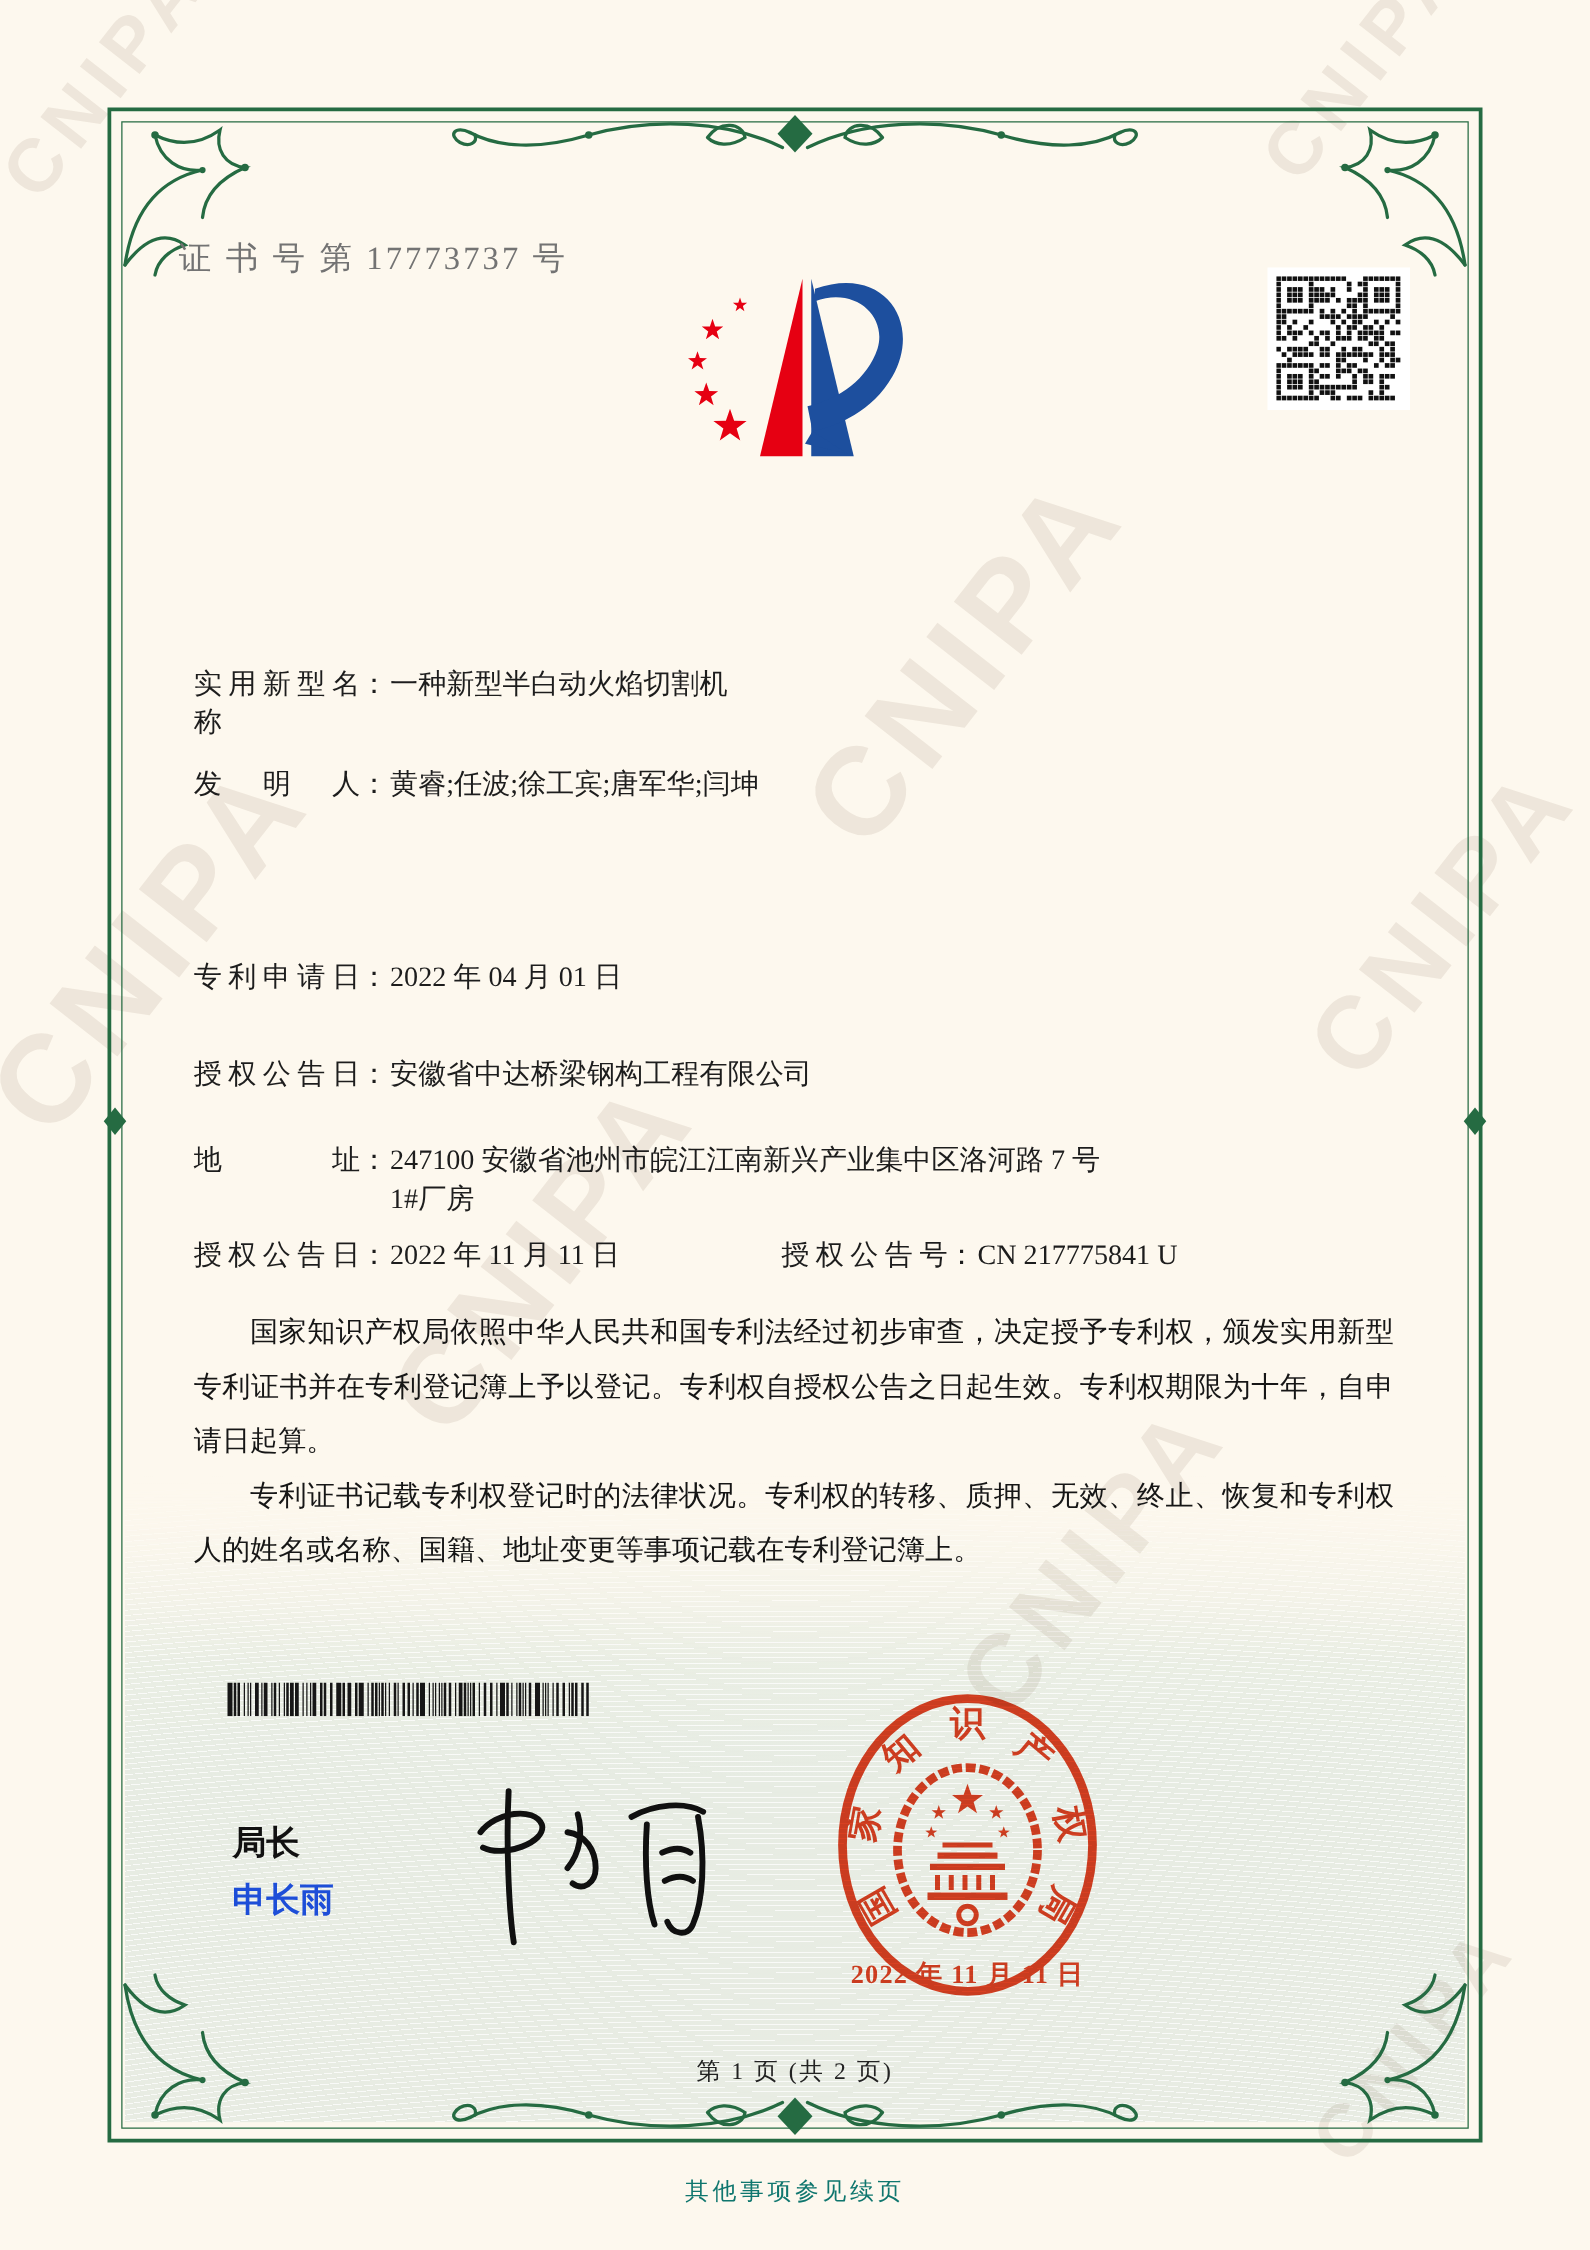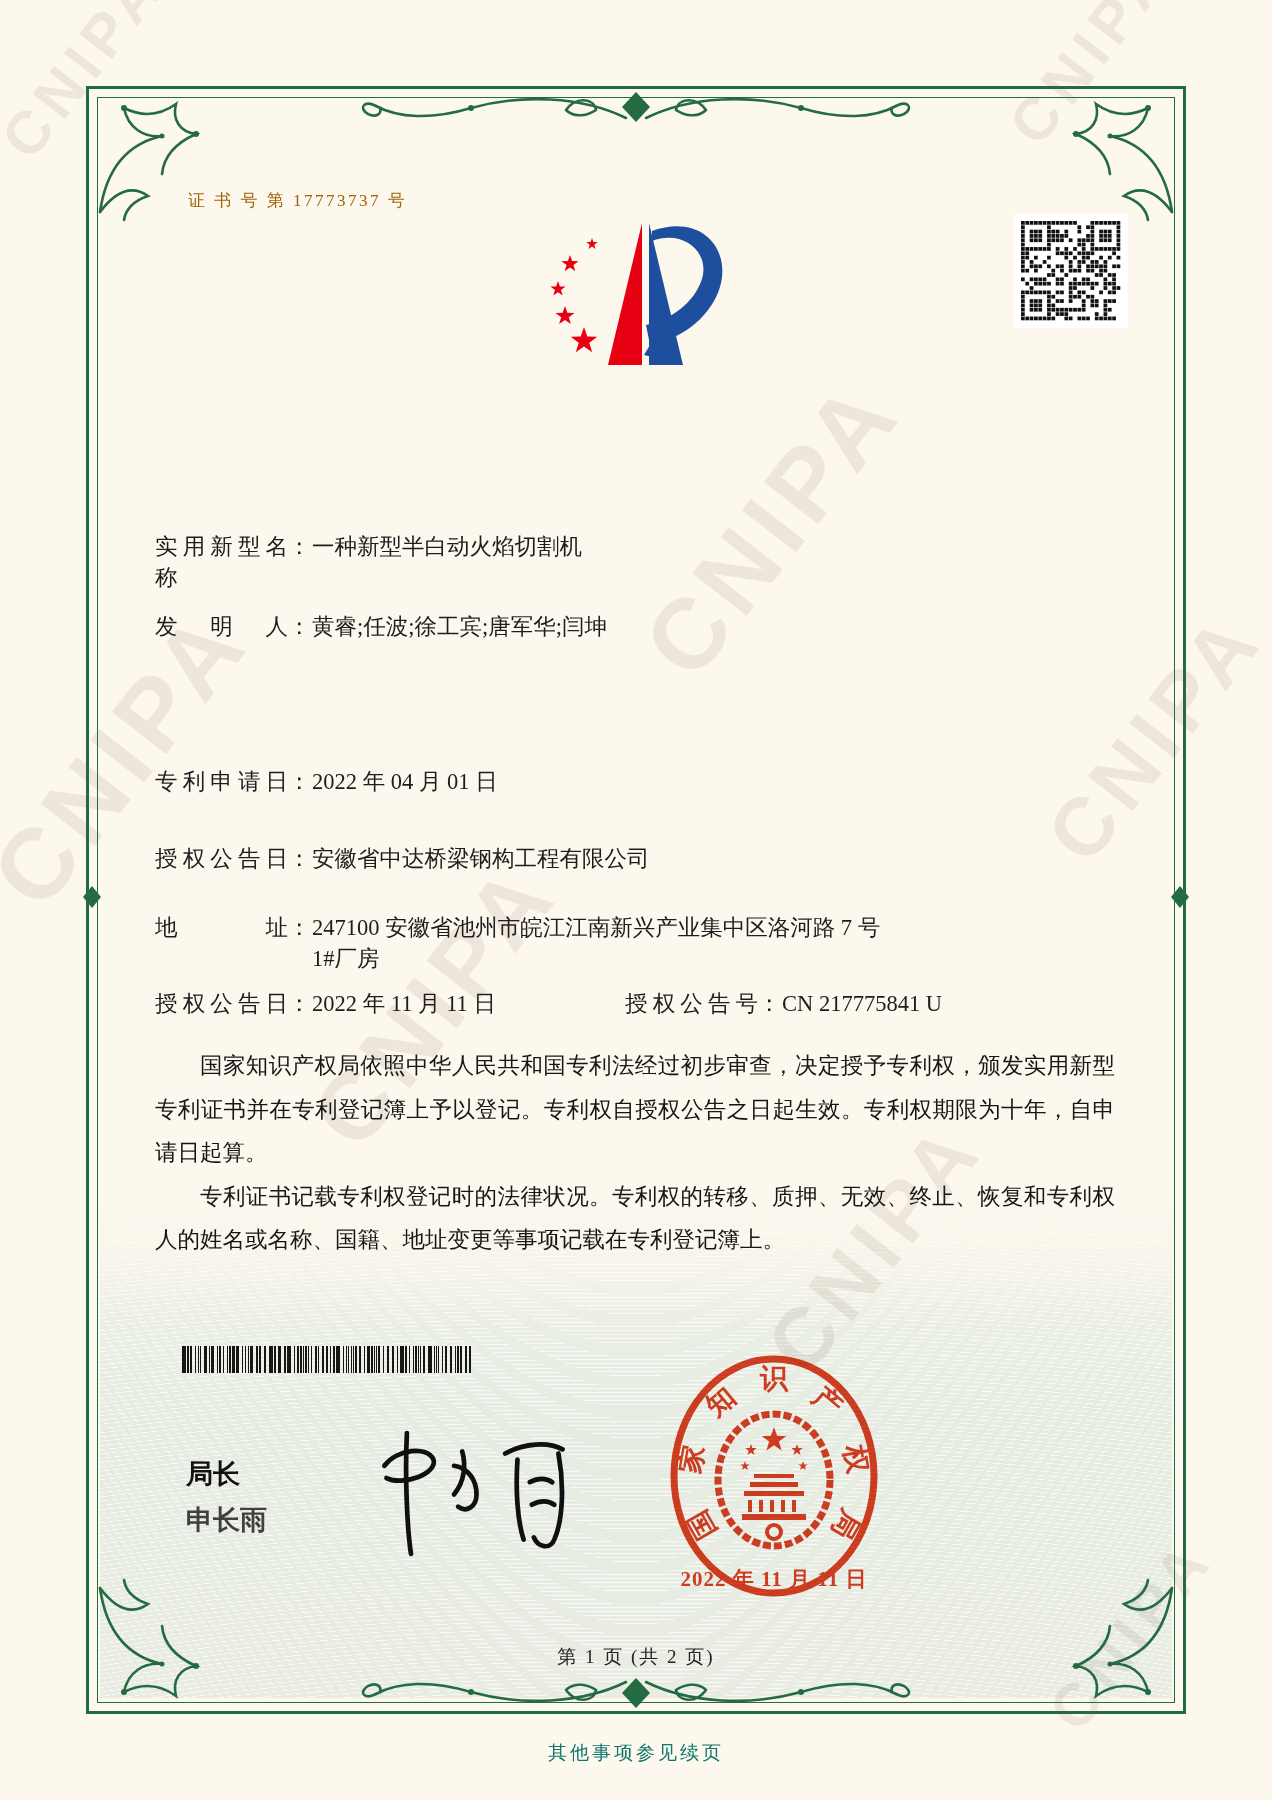--- a/index.html
+++ b/index.html
@@ -16,38 +16,38 @@
 
 .wm{position:absolute;font-family:"Liberation Sans","DejaVu Sans",sans-serif;font-weight:700;
   color:rgba(130,105,85,.12);transform:rotate(-52deg);letter-spacing:8px;white-space:nowrap;user-select:none;}
 
 .frame-a{position:absolute;inset:86px;border:3.5px solid var(--green);pointer-events:none;}
 .frame-b{position:absolute;inset:97px;border:1.2px solid var(--green);pointer-events:none;}
 .overlay{position:absolute;inset:0;width:1272px;height:1800px;pointer-events:none;}
 .gs{stroke:var(--green);fill:none;stroke-width:2.6;stroke-linecap:round;}
 .gf{fill:var(--green);}
 
-.certno{position:absolute;left:143px;top:189px;font-size:17px;letter-spacing:2.5px;color:#a16207;margin-left:45px;}
+.certno{position:absolute;left:143px;top:189px;font-size:26px;letter-spacing:2.5px;color:#737373;}
 .logo{position:absolute;left:546px;top:218px;width:180px;height:152px;}
 .qr{position:absolute;left:1014px;top:214px;width:100px;height:100px;background:#fff;padding:7px;}
 .title{position:absolute;left:0;top:378px;width:100%;margin:0;text-align:center;
   font-size:48px;font-weight:700;letter-spacing:11px;text-indent:11px;color:#141414;}
 
 .frow{position:absolute;left:155px;font-size:22.5px;white-space:nowrap;color:#1d1d1d;}
 .flabel{display:inline-block;width:133px;text-align:justify;text-align-last:justify;white-space:normal;vertical-align:top;}
 .fcolon{display:inline-block;width:24px;}
 .addr2{padding-left:157px;}
 .gp2{position:absolute;left:470px;top:0;white-space:nowrap;}
 
 .paras{position:absolute;left:155px;right:157px;top:1044px;}
 .paras p{margin:0;text-indent:2em;font-size:22.5px;line-height:43.5px;text-align:justify;color:#161616;}
 
 .barcode{position:absolute;left:178px;top:1346px;width:300px;height:27px;}
 .signer-title{position:absolute;left:186px;top:1456px;font:600 27px "Liberation Sans","DejaVu Sans",sans-serif;color:#111;}
-.signer-name{position:absolute;left:186px;top:1502px;font:600 27px "Liberation Sans","DejaVu Sans",sans-serif;color:#404040;}
+.signer-name{position:absolute;left:186px;top:1502px;font:600 27px "Liberation Sans","DejaVu Sans",sans-serif;color:#1d4ed8;}
 .signature{position:absolute;left:368px;top:1424px;width:215px;height:145px;}
 .sig{stroke:#101010;fill:none;stroke-width:4.6;stroke-linecap:round;stroke-linejoin:round;}
 .seal{position:absolute;left:666px;top:1352px;width:216px;height:252px;mix-blend-mode:multiply;opacity:.95;}
 .ringch{fill:var(--red);font:700 28px "Liberation Serif","DejaVu Serif",serif;text-anchor:middle;}
 .seal-date{fill:var(--red);font:600 21px "Liberation Serif","DejaVu Serif",serif;text-anchor:middle;letter-spacing:1px;}
 .footer-page{position:absolute;left:0;top:1644px;width:100%;text-align:center;font-size:19px;letter-spacing:2px;color:#222;}
 .footer-note{position:absolute;left:0;top:1740px;width:100%;text-align:center;font-size:19px;letter-spacing:3px;color:#0f766e;}
 </style>
 </head>
 <body>

